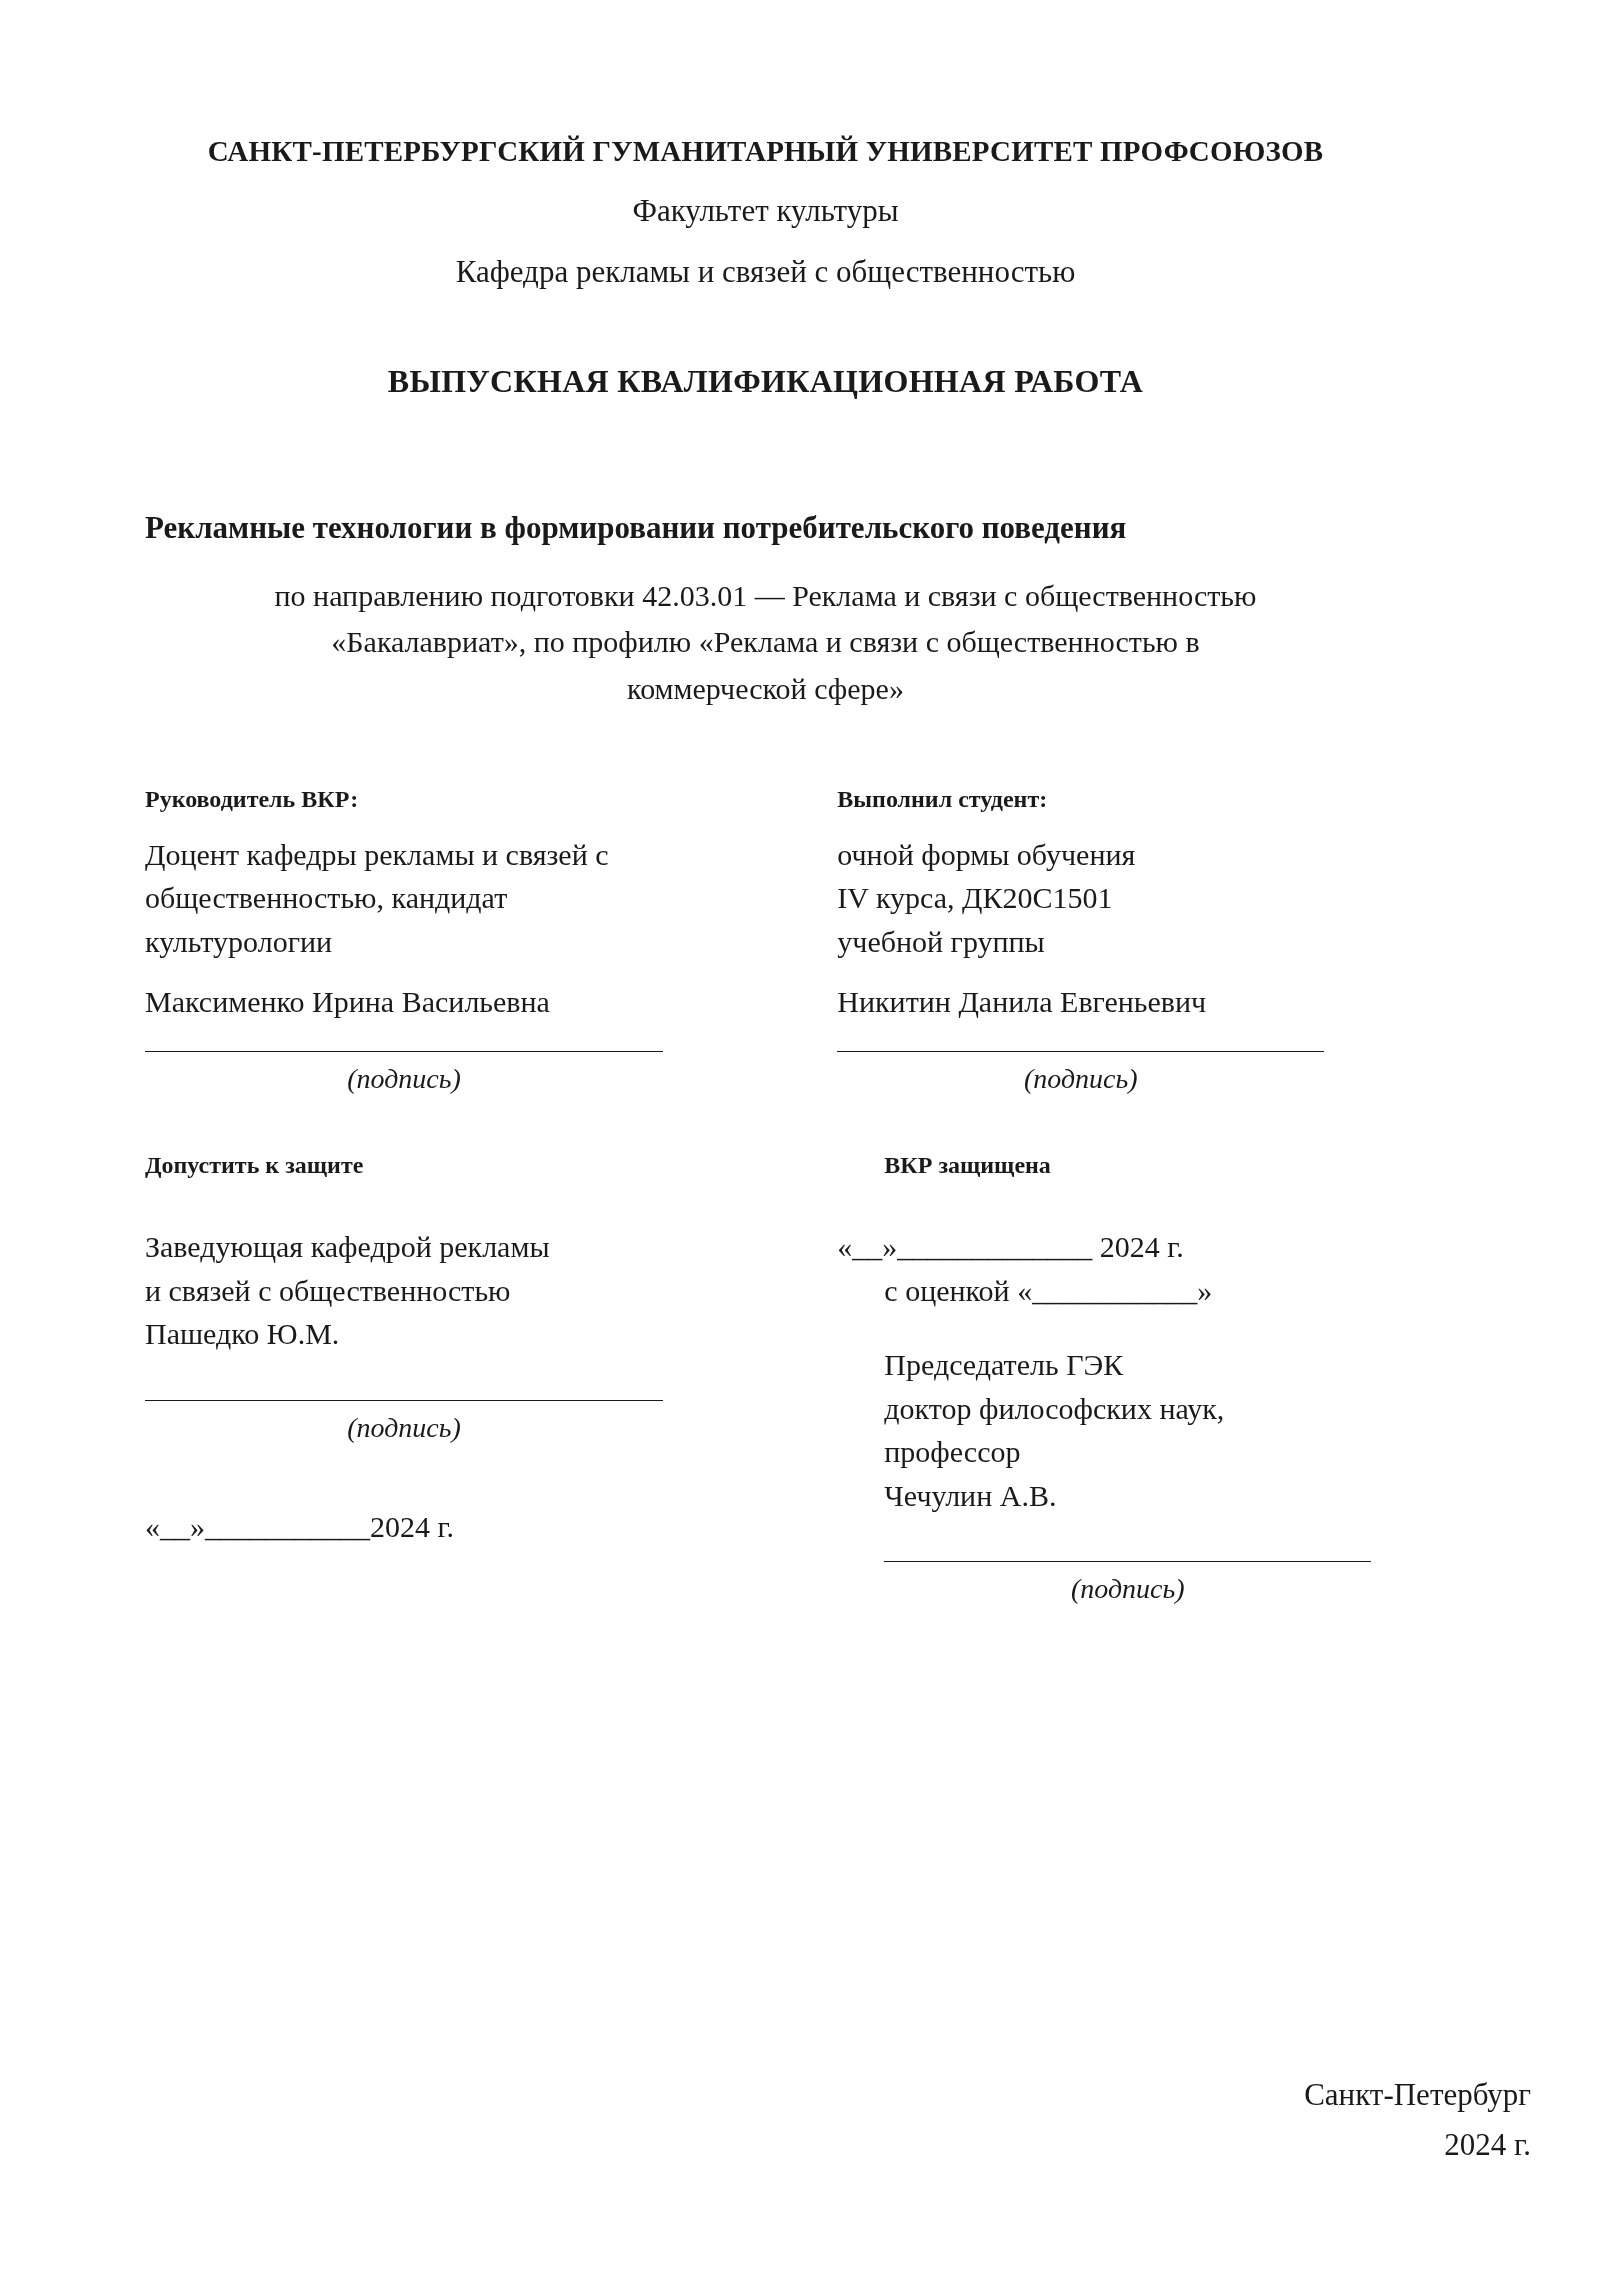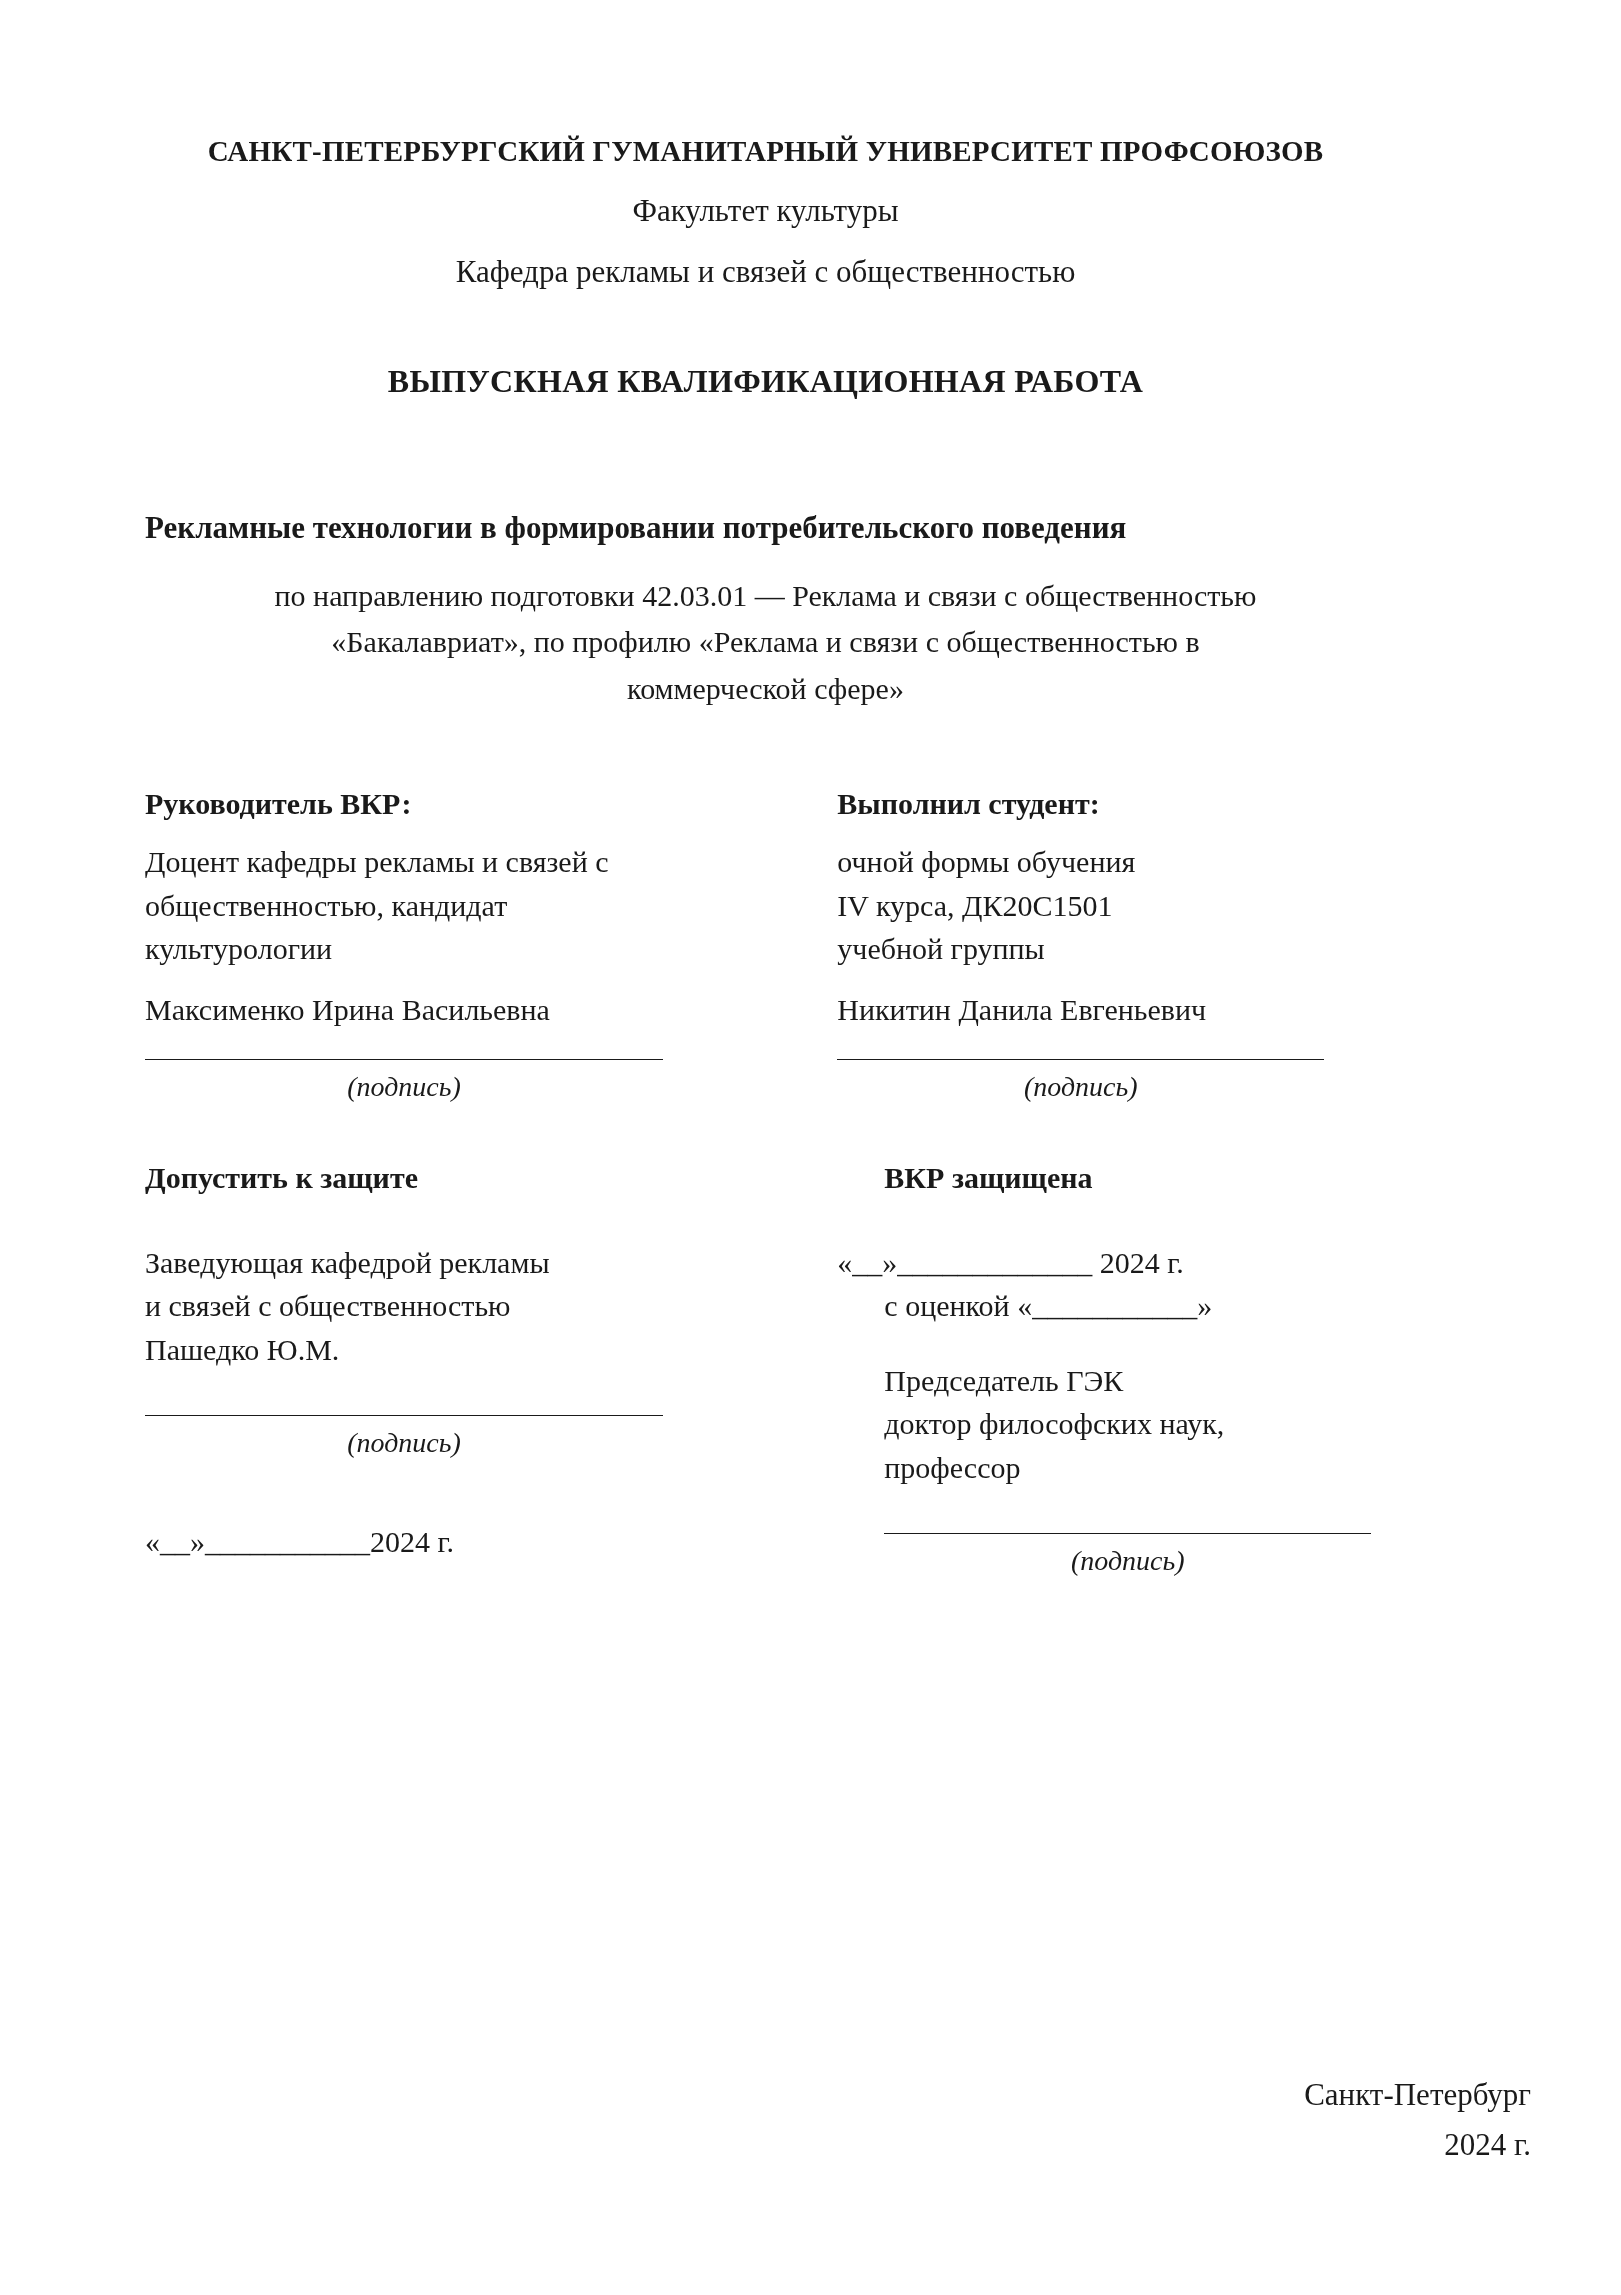--- a/index.html
+++ b/index.html
@@ -70,21 +70,21 @@
     width: 52%;
     box-sizing: border-box;
     padding-right: 15.7px;
   }
   .col-right {
     width: 48%;
     box-sizing: border-box;
     padding-left: 47px;
   }
   .blk-head {
-    font-size: 30px;
+    font-size: 24px;
     font-weight: bold;
     line-height: 1.3;
   }
   .blk-line {
     font-size: 30px;
     line-height: 1.45;
   }
   .sig-rule {
     border-bottom: 1.6px solid #1a1a1a;
     margin-top: 27px;
@@ -173,20 +173,21 @@
       <div class="blk-line mt-xl">«__»___________2024 г.</div>
     </div>
 
     <div class="col-right">
       <div class="blk-head right-indent">ВКР защищена</div>
       <div class="blk-line mt-lg">«__»_____________ 2024 г.</div>
       <div class="blk-line right-indent">с оценкой «___________»</div>
       <div class="blk-line right-indent mt-md">Председатель ГЭК</div>
       <div class="blk-line right-indent">доктор философских наук,</div>
       <div class="blk-line right-indent">профессор</div>
+      <div class="blk-line right-indent">Чечулин А.В.</div>
       <div class="sig-rule w-right mt-lg" style="margin-left:47px;"></div>
       <div class="sig-caption w-right" style="margin-left:47px;">(подпись)</div>
     </div>
   </div>
 
   <div class="footer">
     <div class="city">Санкт-Петербург</div>
     <div class="year">2024 г.</div>
   </div>
 

